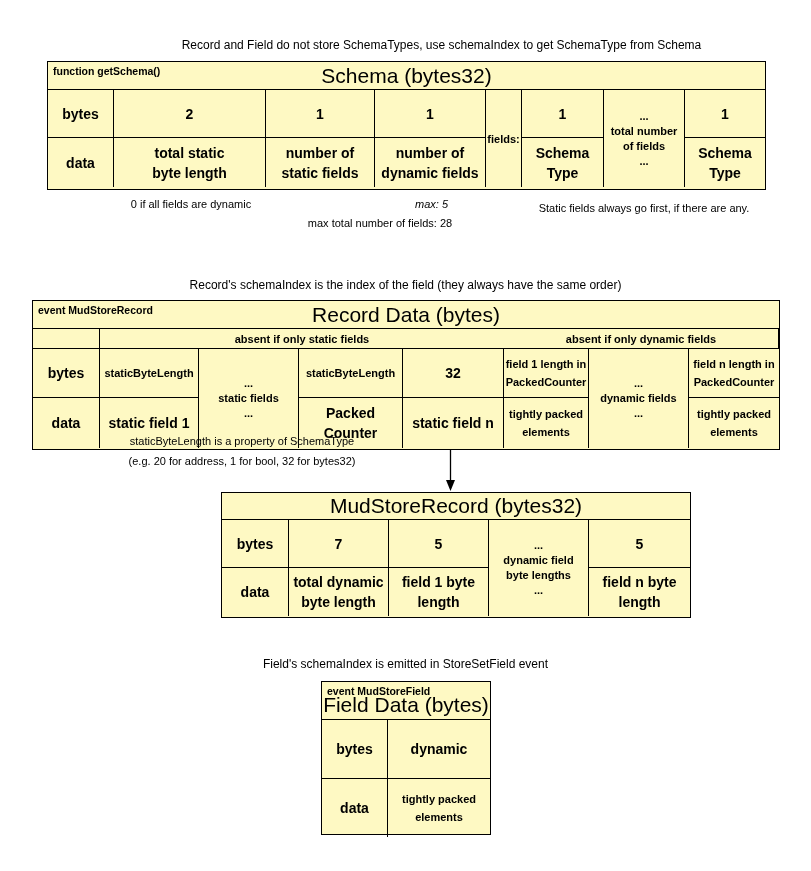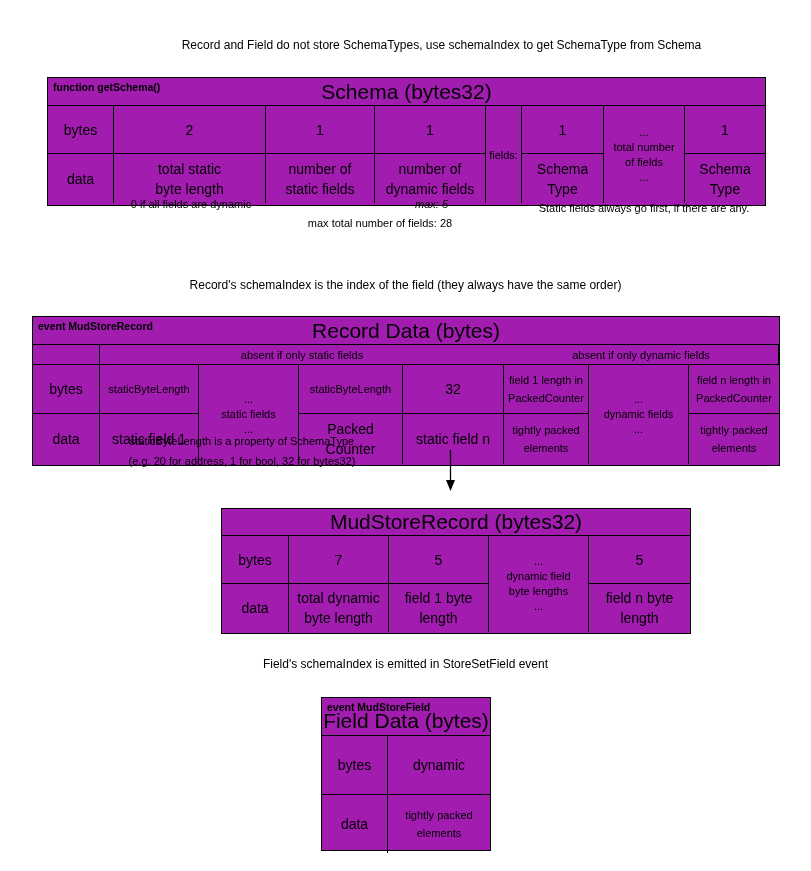--- a/index.html
+++ b/index.html
@@ -2,25 +2,25 @@
 <html><head>
 <meta charset="utf-8">
 <style>
   html,body { margin:0; padding:0; background:#ffffff; }
   #canvas {
     position:relative; width:811px; height:871px; background:#ffffff;
     font-family:"Liberation Sans", sans-serif; color:#000000; overflow:hidden;
   }
   .caption { position:absolute; font-size:12px; text-align:center; white-space:nowrap; }
   .note { position:absolute; font-size:11px; text-align:center; white-space:pre-line; line-height:20px; }
-  .tablebox { position:absolute; background:#a21caf; border:1.5px solid #000000; box-sizing:border-box;margin-top:16px; }
+  .tablebox { position:absolute; background:#fef9c3; border:1.5px solid #000000; box-sizing:border-box; }
   .thead { position:relative; border-bottom:1px solid #000000; display:flex; align-items:center; justify-content:center; box-sizing:border-box; }
   .corner { position:absolute; left:5px; top:3px; font-weight:bold; font-size:10.5px; white-space:nowrap; }
   .ttitle { font-size:21px; white-space:nowrap; }
-  .grid { display:grid; }
+  .grid { display:grid;font-weight:bold; }
   .cell {
     border-right:1px solid #000000; border-bottom:1px solid #000000;
     display:flex; align-items:center; justify-content:center;
     text-align:center; white-space:pre-line; box-sizing:border-box; overflow:hidden;
   }
   .lc { border-right:none; }
   .lr { border-bottom:none; }
   .f14 { font-size:14px; line-height:20px; }
   .f11 { font-size:11px; line-height:18px; }
   .f11t { font-size:11px; line-height:15px; }

